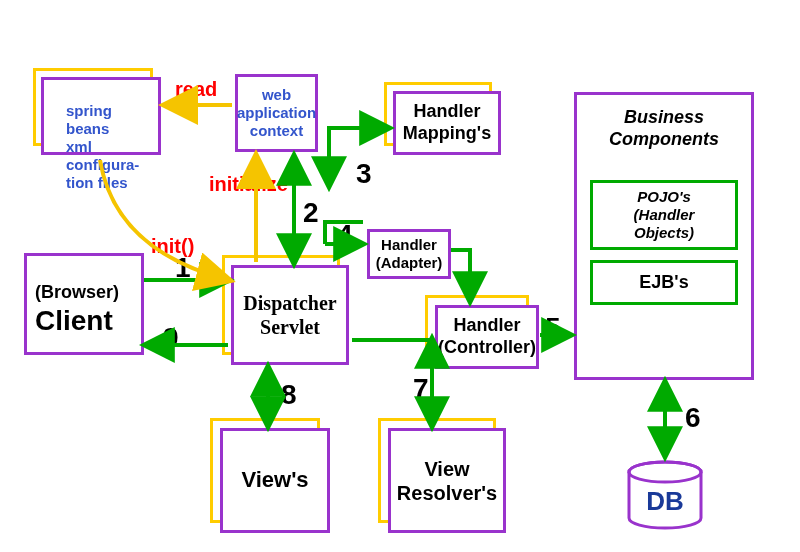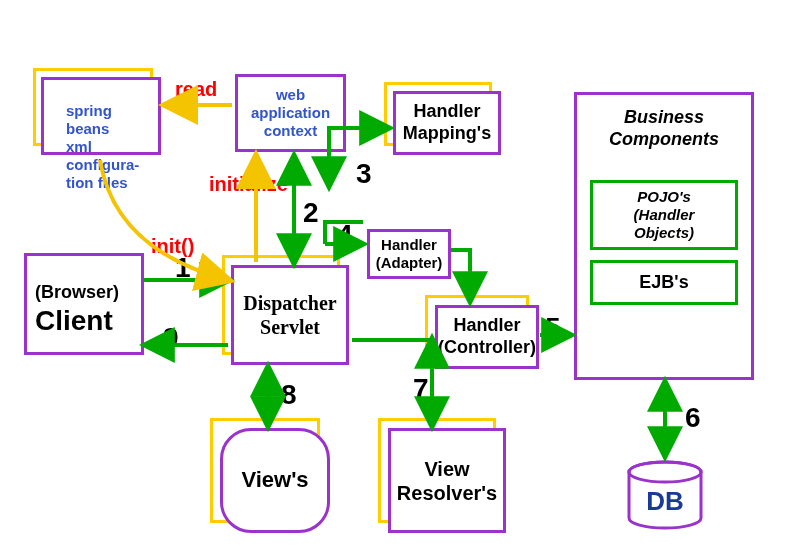--- a/index.html
+++ b/index.html
@@ -80,21 +80,21 @@
 <div class="yellow-back" style="left:210px; top:418px; width:110px; height:105px;"></div>
 <div class="yellow-back" style="left:378px; top:418px; width:118px; height:105px;"></div>
 <div class="yellow-shadow" style="left:222px; top:255px; width:118px; height:100px;"></div>
 
 <div class="box" style="left:41px; top:77px; width:120px; height:78px; justify-content:flex-start; align-items:flex-start; text-align:left;">
   <span class="box-text small" style="white-space:pre-line; color:#3355cc;">spring beans
 xml configura-
 tion files</span>
 </div>
 
-<div class="box" style="left:235px; top:74px; width:111px; height:78px;">
+<div class="box" style="left:235px; top:74px; width:83px; height:78px;">
   <span class="box-text small" style="white-space:pre-line; color:#3355cc;">web
 application
 context</span>
 </div>
 
 <div class="box" style="left:393px; top:91px; width:108px; height:64px;">
   <span class="box-text" style="white-space:pre-line;">Handler
 Mapping's</span>
 </div>
 
@@ -124,21 +124,21 @@
 <div class="box" style="left:367px; top:229px; width:84px; height:48px;">
   <span class="box-text small" style="white-space:pre-line;">Handler
 (Adapter)</span>
 </div>
 
 <div class="box" style="left:435px; top:305px; width:104px; height:64px;">
   <span class="box-text" style="white-space:pre-line;">Handler
 (Controller)</span>
 </div>
 
-<div class="box" style="left:220px; top:428px; width:110px; height:105px;border-radius:31px;">
+<div class="box" style="left:220px; top:428px; width:110px; height:105px;">
   <span class="box-text" style="font-size:22px;">View's</span>
 </div>
 
 <div class="box" style="left:388px; top:428px; width:118px; height:105px;">
   <span class="box-text" style="white-space:pre-line; font-size:20px;">View
 Resolver's</span>
 </div>
 
 <svg class="db-cyl" style="left:625px; top:460px; width:80px; height:75px;">
   <ellipse cx="40" cy="12" rx="36" ry="10" fill="#fff" stroke="#9933cc" stroke-width="3"></ellipse>

